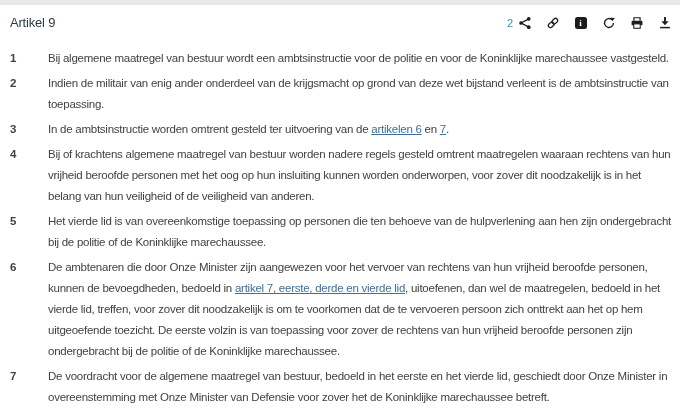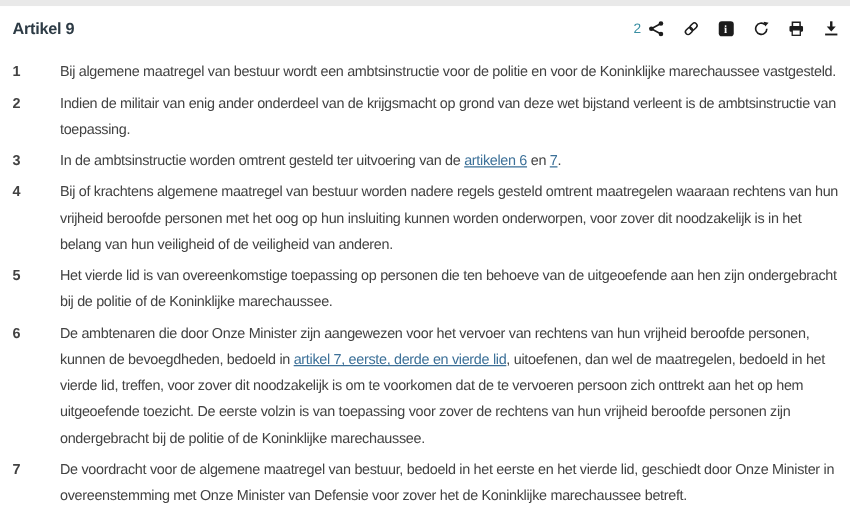--- a/index.html
+++ b/index.html
@@ -11,21 +11,21 @@
     --topbar:#e9e9e9;
   }
   *{box-sizing:border-box;margin:0;padding:0;}
   html,body{width:680px;height:412px;overflow:hidden;background:#ffffff;}
   body{font-family:"Liberation Sans","DejaVu Sans",sans-serif;color:var(--text);}
   .topbar{height:5px;background:var(--topbar);width:100%;}
   .header{
     display:flex;align-items:center;justify-content:space-between;
     height:35px;padding:0 8px 0 10px;background:#ffffff;
   }
-  .title{font-size:13px;font-weight:bold;color:var(--title);letter-spacing:-0.2px;}
+  .title{font-size:13px;font-weight:normal;color:var(--title);letter-spacing:-0.2px;}
   .toolbar{display:flex;align-items:center;gap:13px;}
   .share-count{font-size:11px;color:var(--count);margin-right:-9px;}
   .icon-btn{
     background:none;border:none;padding:0;cursor:pointer;
     width:15px;height:15px;display:flex;align-items:center;justify-content:center;
   }
   .icon-btn svg{display:block;}
   .info-chip{
     width:12px;height:12px;background:var(--icon);border-radius:2.5px;
     color:#fff;font-size:9px;font-weight:bold;line-height:12px;text-align:center;
@@ -122,21 +122,21 @@
     <div class="item">
       <span class="num">3</span>
       <div class="txt"><span>In de ambtsinstructie worden omtrent gesteld ter uitvoering van de </span><a class="law-link">artikelen 6</a><span> en </span><a class="law-link">7</a><span>.</span></div>
     </div>
     <div class="item">
       <span class="num">4</span>
       <div class="txt"><span>Bij of krachtens algemene maatregel van bestuur worden nadere regels gesteld omtrent maatregelen waaraan rechtens van hun vrijheid beroofde personen met het oog op hun insluiting kunnen worden onderworpen, voor zover dit noodzakelijk is in het belang van hun veiligheid of de veiligheid van anderen.</span></div>
     </div>
     <div class="item">
       <span class="num">5</span>
-      <div class="txt"><span>Het vierde lid is van overeenkomstige toepassing op personen die ten behoeve van de uitgeoefende aan hen zijn ondergebracht bij de politie of de Koninklijke marechaussee.</span></div>
+      <div class="txt"><span>Het vierde lid is van overeenkomstige toepassing op personen die ten behoeve van de hulpverlening aan hen zijn ondergebracht bij de politie of de Koninklijke marechaussee.</span></div>
     </div>
     <div class="item">
       <span class="num">6</span>
       <div class="txt"><span>De ambtenaren die door Onze Minister zijn aangewezen voor het vervoer van rechtens van hun vrijheid beroofde personen, kunnen de bevoegdheden, bedoeld in </span><a class="law-link">artikel 7, eerste, derde en vierde lid</a><span>, uitoefenen, dan wel de maatregelen, bedoeld in het vierde lid, treffen, voor zover dit noodzakelijk is om te voorkomen dat de te vervoeren persoon zich onttrekt aan het op hem uitgeoefende toezicht. De eerste volzin is van toepassing voor zover de rechtens van hun vrijheid beroofde personen zijn ondergebracht bij de politie of de Koninklijke marechaussee.</span></div>
     </div>
     <div class="item">
       <span class="num">7</span>
       <div class="txt"><span>De voordracht voor de algemene maatregel van bestuur, bedoeld in het eerste en het vierde lid, geschiedt door Onze Minister in overeenstemming met Onze Minister van Defensie voor zover het de Koninklijke marechaussee betreft.</span></div>
     </div>
   </div>

